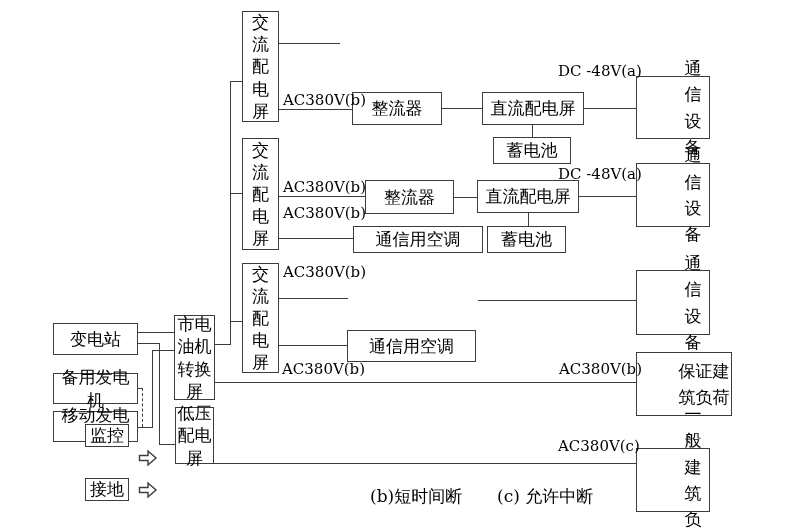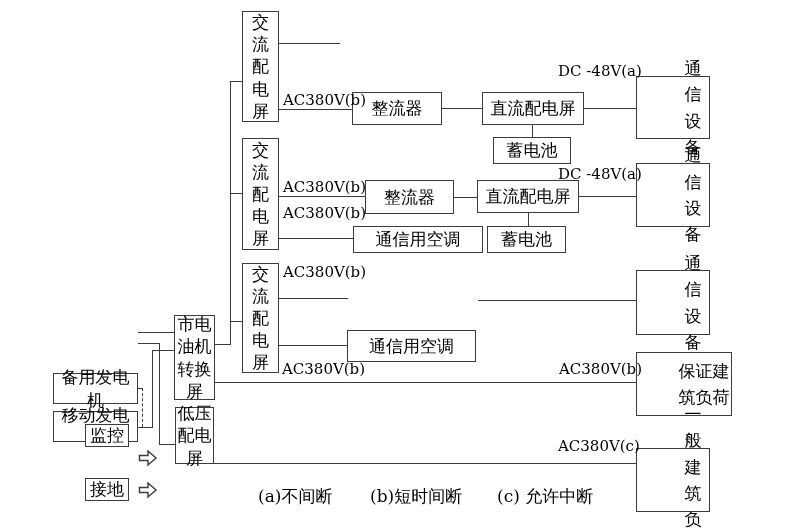--- a/index.html
+++ b/index.html
@@ -71,20 +71,21 @@
 配
 电
 屏</div>
   <div class="box" style="left:174px;top:315px;width:41px;height:85px">市电
 油机
 转换
 屏</div>
   <div class="box" style="left:175px;top:407px;width:39px;height:57px">低压
 配电
 屏</div>
+  <div class="box" style="left:53px;top:323px;width:85px;height:32px">变电站</div>
   <div class="box" style="left:53px;top:373px;width:85px;height:31px">备用发电机</div>
   <div class="box" style="left:53px;top:411px;width:85px;height:31px">移动发电机</div>
   <div class="box" style="left:85px;top:424px;width:44px;height:23px">监控</div>
   <div class="box" style="left:85px;top:478px;width:44px;height:23px">接地</div>
   <div class="box" style="left:352px;top:92px;width:90px;height:33px">整流器</div>
   <div class="box" style="left:482px;top:92px;width:102px;height:33px">直流配电屏</div>
   <div class="box" style="left:493px;top:137px;width:78px;height:27px">蓄电池</div>
   <div class="box" style="left:365px;top:180px;width:89px;height:34px">整流器</div>
   <div class="box" style="left:477px;top:180px;width:102px;height:33px">直流配电屏</div>
   <div class="box" style="left:487px;top:226px;width:79px;height:27px">蓄电池</div>
@@ -115,17 +116,16 @@
     <svg width="20" height="18" viewBox="0 0 20 18">
         <polygon points="1.5,6.5 10,6.5 10,2 18,9 10,16 10,11.5 1.5,11.5" fill="#fff" stroke="#3c3c3c" stroke-width="1.4"></polygon>
       </svg>
   </div>
   <div class="arr" style="left:138px;top:481px">
     <svg width="20" height="18" viewBox="0 0 20 18">
         <polygon points="1.5,6.5 10,6.5 10,2 18,9 10,16 10,11.5 1.5,11.5" fill="#fff" stroke="#3c3c3c" stroke-width="1.4"></polygon>
       </svg>
   </div>
 
-  <div class="legend-item" style="left:258px;top:485px">(a)不间断</div>
   <div class="legend-item" style="left:497px;top:485px">(c) 允许中断</div>
   <div class="legend-item" style="left:370px;top:485px">(b)短时间断</div>
 
 </div>
 
 </body></html>

